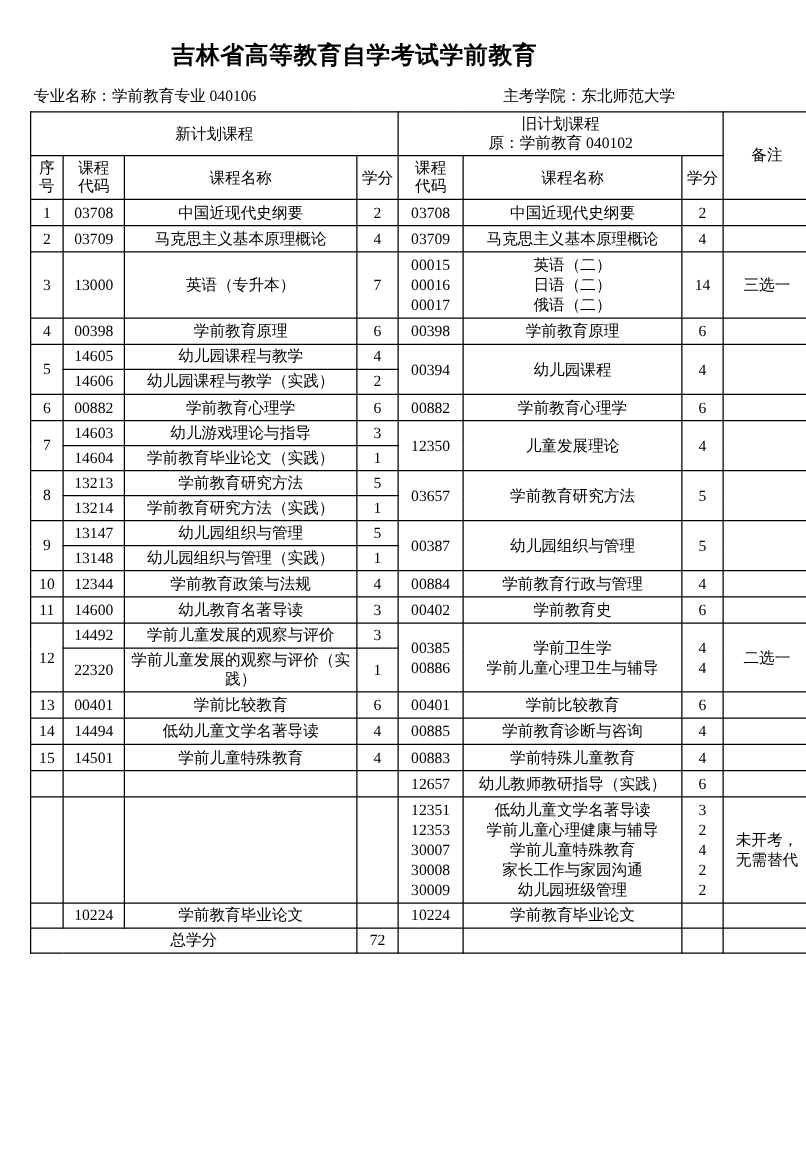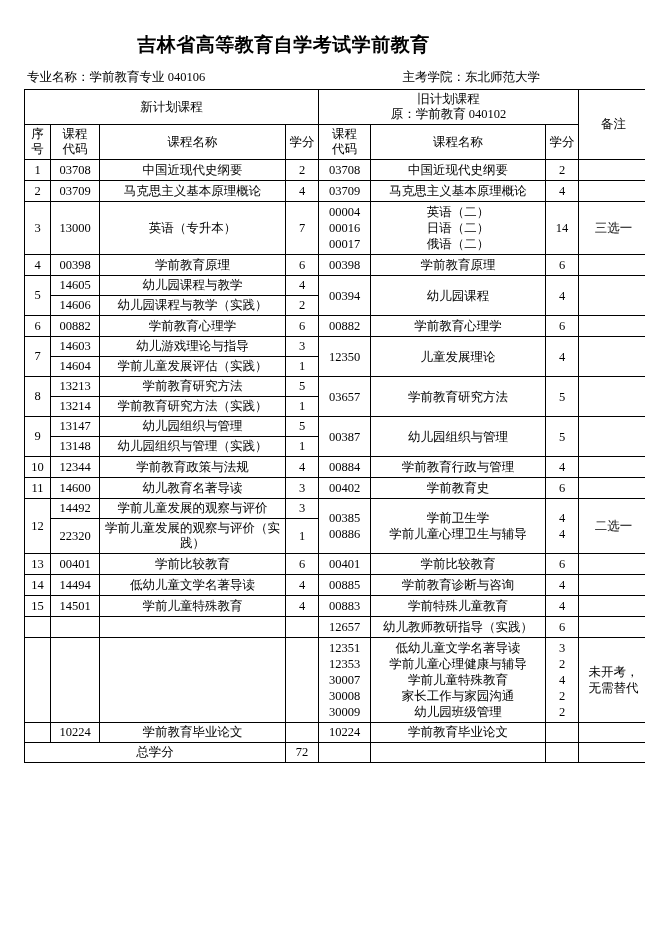--- a/index.html
+++ b/index.html
@@ -172,21 +172,21 @@
           </td>
           <td rowspan="1" class="note-cell"></td>
         </tr>
         <tr>
           <td rowspan="1">3</td>
           <td>13000</td>
           <td>英语（专升本）</td>
           <td>7</td>
           <td rowspan="1">
             <div class="stack">
-              <div>00004</div>
+              <div>00015</div>
               <div>00016</div>
               <div>00017</div>
             </div>
           </td>
           <td rowspan="1">
             <div class="stack">
               <div>英语（二）</div>
               <div>日语（二）</div>
               <div>俄语（二）</div>
             </div>
@@ -286,21 +286,21 @@
           </td>
           <td rowspan="2">
             <div class="stack">
               <div>4</div>
             </div>
           </td>
           <td rowspan="2" class="note-cell"></td>
         </tr>
         <tr>
           <td>14604</td>
-          <td>学前儿童发展评估（实践）</td>
+          <td>学前教育毕业论文（实践）</td>
           <td>1</td>
         </tr>
         <tr>
           <td rowspan="2">8</td>
           <td>13213</td>
           <td>学前教育研究方法</td>
           <td>5</td>
           <td rowspan="2">
             <div class="stack">
               <div>03657</div>

